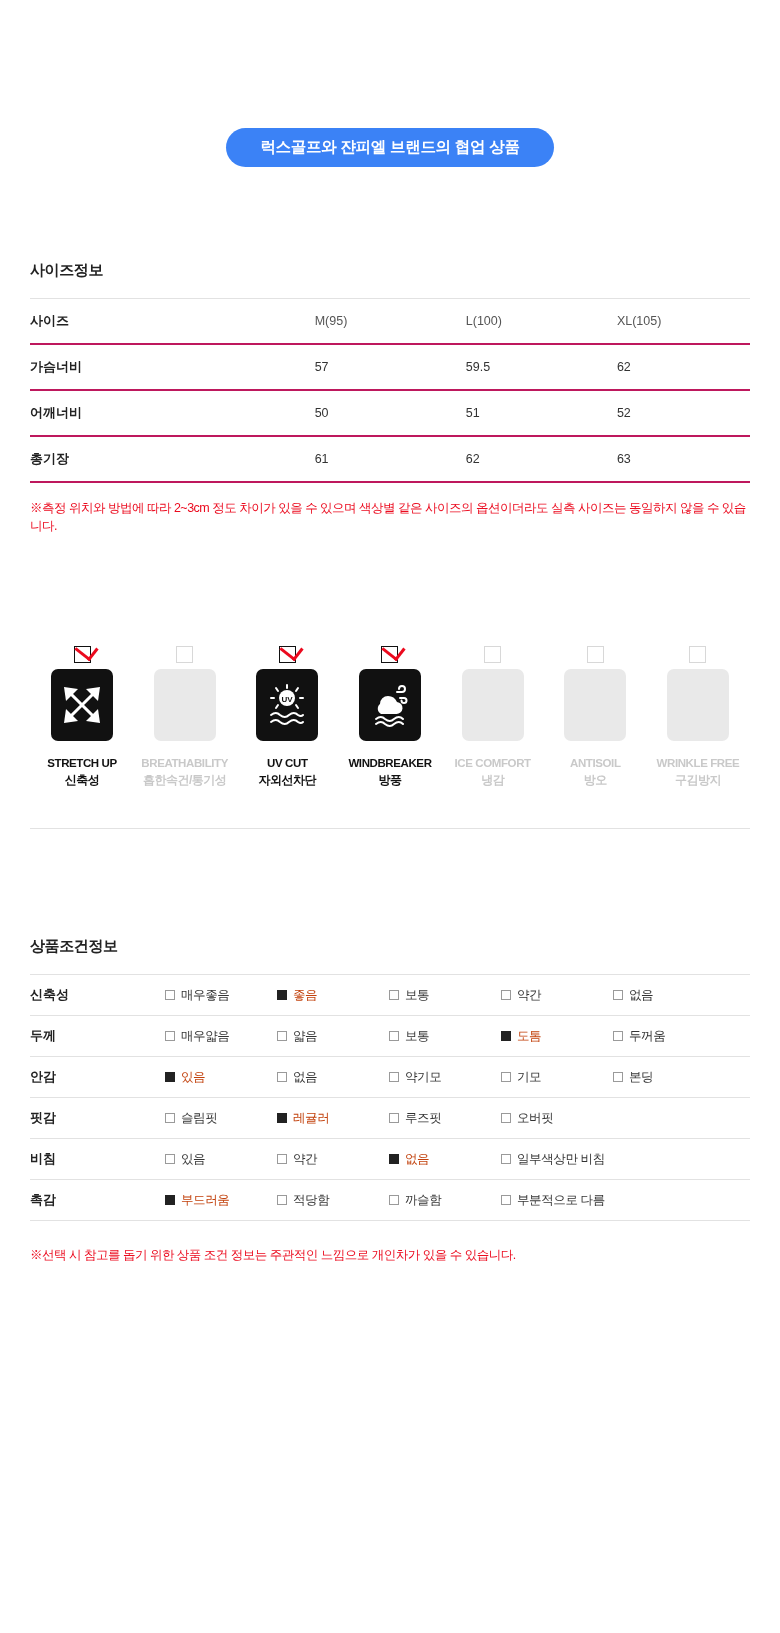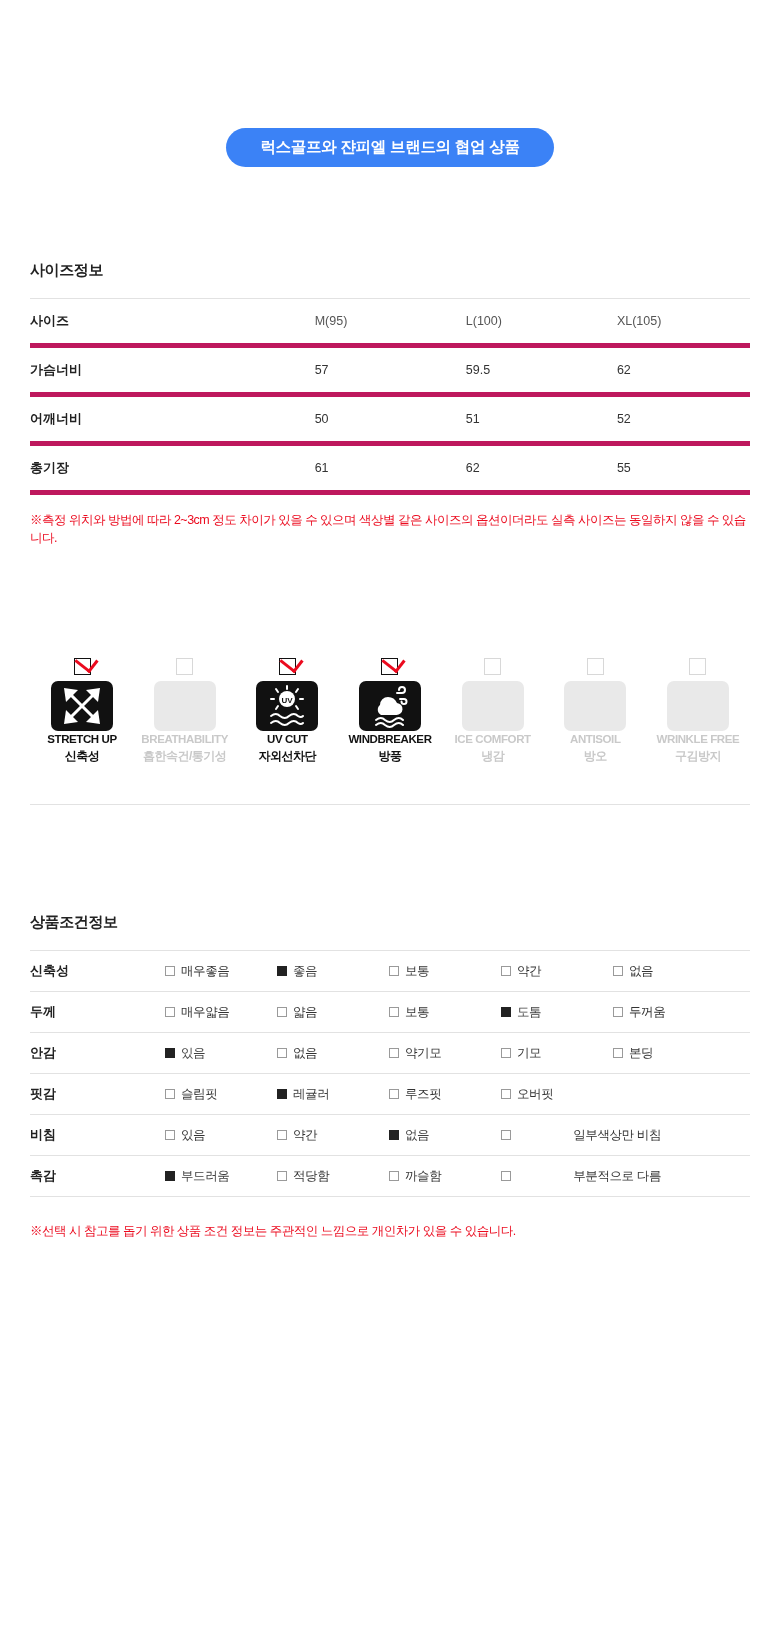--- a/index.html
+++ b/index.html
@@ -54,21 +54,21 @@
 
   .size-section { margin-top: 94px; }
   .size-table {
     width: 100%;
     border-collapse: collapse;
     margin-top: 18px;
     font-size: 12.5px;
   }
   .size-table th, .size-table td {
     border-top: 1px solid #e2e2e2;
-    border-bottom: 5px solid #be185d;
+    border-bottom: 2px solid #be185d;
     padding: 13px 0 13px 0;
     text-align: left;
     font-weight: normal;
     color: #333;
   }
   .size-table tr th:first-child, .size-table tr td:first-child {
     width: 150px;
     font-weight: bold;
     color: #222;
     font-size: 13px;
@@ -115,22 +115,22 @@
   .check.on::after {
     content: "";
     position: absolute;
     left: 2px; top: -5px;
     width: 16px; height: 12px;
     border-right: 3px solid #eb0a1e;
     border-bottom: 3px solid #eb0a1e;
     transform: rotate(38deg);
   }
   .ficon {
-    width: 62px; height: 50px;
-    margin: 0 auto 1px;
+    width: 62px; height: 72px;
+    margin: 0 auto 15px;
     border-radius: 7px;
     background: #111;
     display: flex; align-items: center; justify-content: center;
   }
   .func-item.off .ficon { background: #e9e9e9; }
   .ficon svg { display: block; }
   .fname-en {
     font-size: 11.5px;
     font-weight: bold;
     color: #111;
@@ -169,30 +169,30 @@
   .opts { display: flex; }
   .opt {
     display: flex;
     align-items: center;
     width: 112px;
     font-size: 12.5px;
     color: #333;
     letter-spacing: -0.4px;
     white-space: nowrap;
   }
-  .opt.wide { width: 160px; justify-content: space-between; }
+  .opt.wide { width: 160px; }
   .box {
     width: 10px; height: 10px;
     border: 1px solid #9a9a9a;
     margin-right: 6px;
     flex: none;
     background: #fff;
   }
   .box.sel { background: #222; border-color: #222; }
-  .opt.sel-txt { color: #404040; }
+  .opt.sel-txt { color: #c2410c; }
 
   .footer-note {
     margin-top: 26px;
     font-size: 12.5px;
     color: #eb0a1e;
     letter-spacing: -0.5px;
     padding-bottom: 60px;
   }
 </style>
 </head>
@@ -223,21 +223,21 @@
       <tr>
         <td>어깨너비</td>
         <td class="val">50</td>
         <td class="val">51</td>
         <td class="val">52</td>
       </tr>
       <tr>
         <td>총기장</td>
         <td class="val">61</td>
         <td class="val">62</td>
-        <td class="val">55</td>
+        <td class="val">63</td>
       </tr>
     </tbody>
       </table>
     <div class="note">※측정 위치와 방법에 따라 2~3cm 정도 차이가 있을 수 있으며 색상별 같은 사이즈의 옵션이더라도 실측 사이즈는 동일하지 않을 수 있습니다.</div>
   </div>
 
   <div class="section func-section">
     <div class="func-grid">
 
       <div class="func-item">

